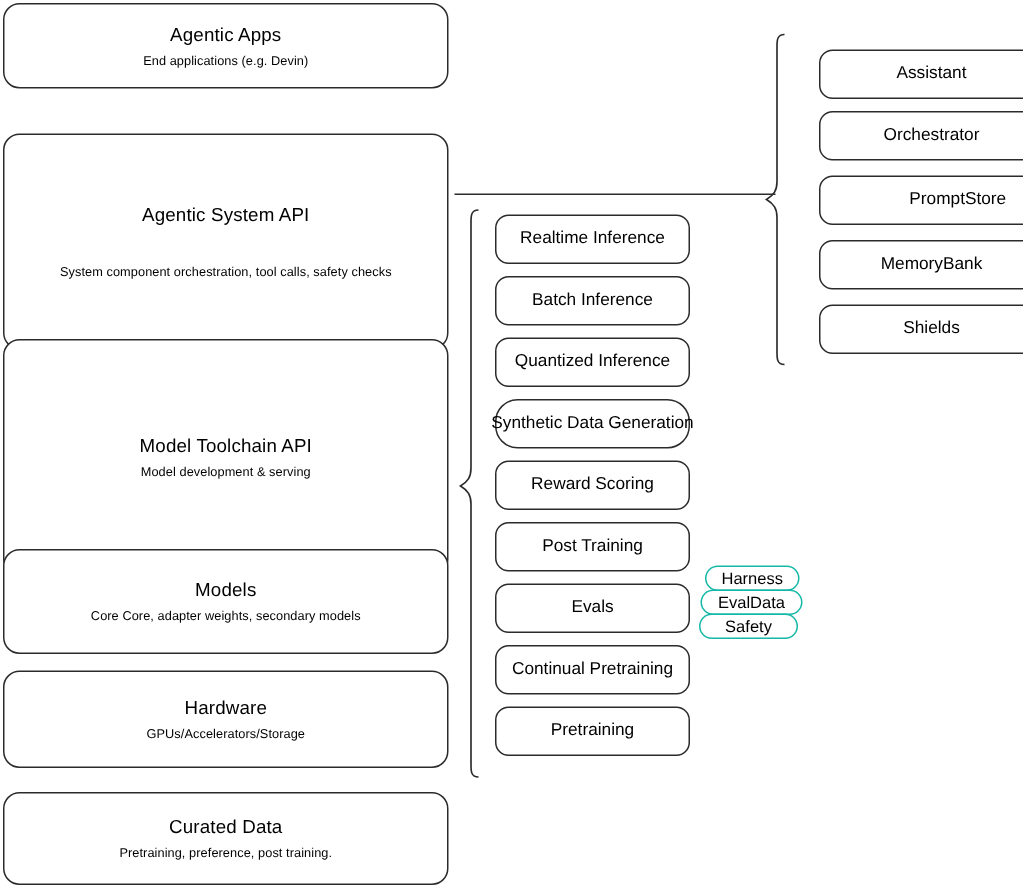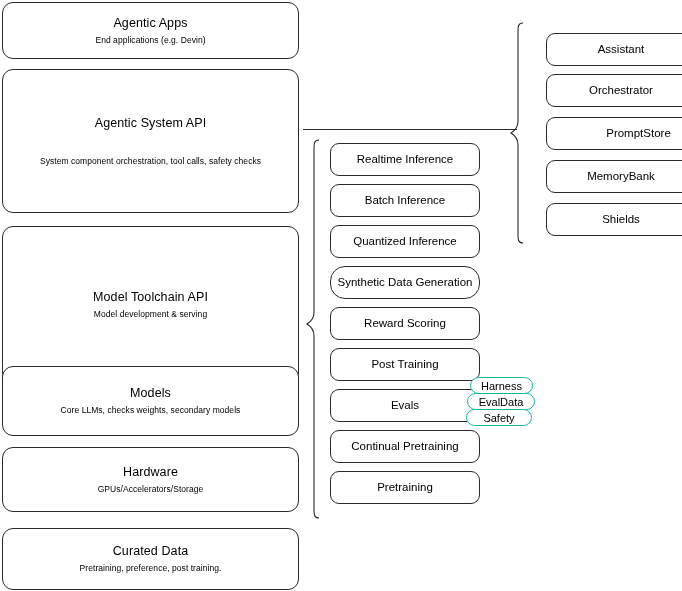--- a/index.html
+++ b/index.html
@@ -51,21 +51,21 @@
   }
   .layer-sub {
     font-size: 8.5px;
     letter-spacing: .05px;
     white-space: nowrap;
   }
 
   
   .mid-box {
     left: 330px;
-    width: 150px;
+    width: 130px;
     height: 33px;
     border-radius: 9px;
     font-size: 11.5px;
     white-space: nowrap;
   }
 
   
   .right-box {
     left: 530px;
     width: 150px;
@@ -111,33 +111,33 @@
 </head>
 <body>
 
 <div id="canvas">
 
   <div class="box layer-box" style="top:2px;height:57px;">
     <div class="layer-title">Agentic Apps</div>
     <div class="layer-sub">End applications (e.g. Devin)</div>
   </div>
 
-  <div class="box layer-box" style="top:69px;height:144px;gap:24px;">
+  <div class="box layer-box" style="top:89px;height:144px;gap:24px;">
     <div class="layer-title">Agentic System API</div>
     <div class="layer-sub">System component orchestration, tool calls, safety checks</div>
   </div>
 
   <div class="box layer-box" style="top:226px;height:158px;">
     <div class="layer-title">Model Toolchain API</div>
     <div class="layer-sub">Model development &amp; serving</div>
   </div>
 
   <div class="box layer-box" style="top:366px;height:70px;">
     <div class="layer-title">Models</div>
-    <div class="layer-sub">Core LLMs, checks weights, secondary models</div>
+    <div class="layer-sub">Core Core, adapter weights, secondary models</div>
   </div>
 
   <div class="box layer-box" style="top:447px;height:65px;text-align:center;">
     <div class="layer-title">Hardware</div>
     <div class="layer-sub">GPUs/Accelerators/Storage</div>
   </div>
 
   <div class="box layer-box" style="top:528px;height:62px;">
     <div class="layer-title">Curated Data</div>
     <div class="layer-sub">Pretraining, preference, post training.</div>

